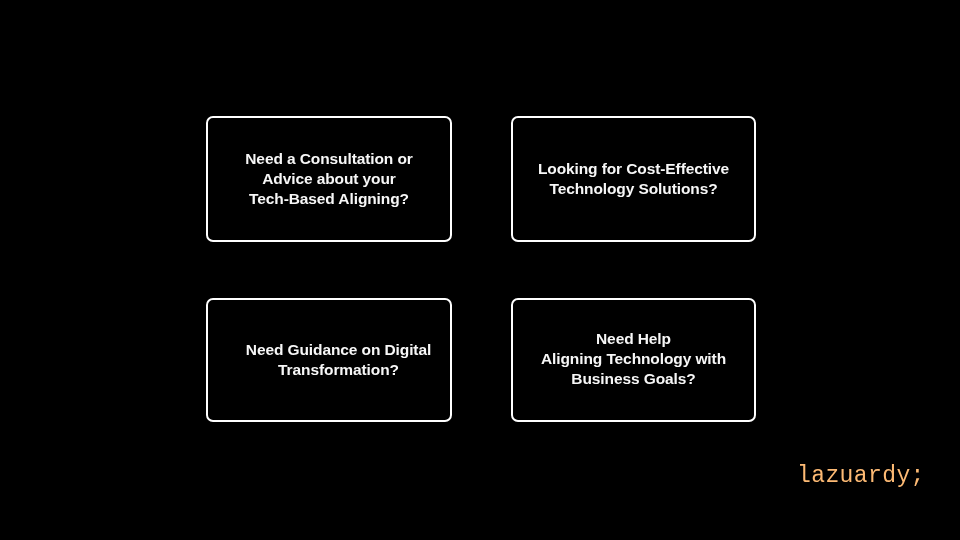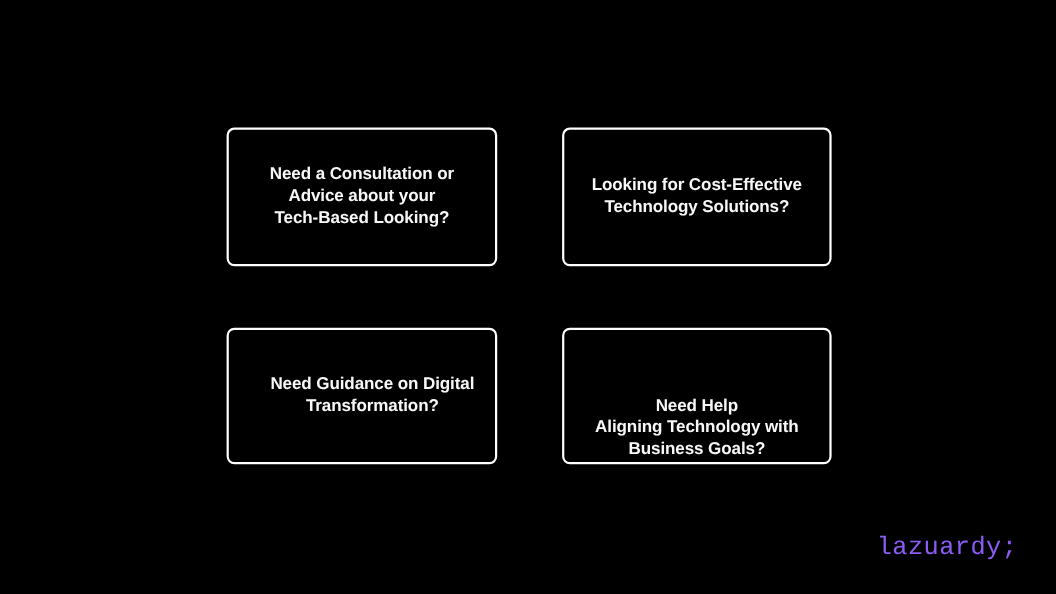--- a/index.html
+++ b/index.html
@@ -39,49 +39,49 @@
     color: #f7f7f7;
     letter-spacing: -0.1px;
     white-space: pre-line;
     padding: 0 8px;
     margin: 0;
   }
   
   .card-1 { left: 206px; top: 116px;  width: 246px; height: 126px; }
   .card-2 { left: 511px; top: 116px;  width: 245px; height: 126px; }
   .card-3 { left: 206px; top: 298px;  width: 246px; height: 124px; }
-  .card-4 { left: 511px; top: 298px;  width: 245px; height: 124px; align-items: flex-end; }
+  .card-4 { left: 511px; top: 298px;  width: 245px; height: 124px; }
 
   .card-1 .card-text { transform: translateY(0px); }
   .card-2 .card-text { transform: translateY(-0.5px); }
   .card-3 .card-text { transform: translateY(-0.5px); margin-left: 19px; }
   .card-4 .card-text { transform: translateY(-1px); }
 
   .brand {
     position: absolute;
     left: 797px;
-    top: 484px;
+    top: 462px;
     font-family: "Liberation Mono", "DejaVu Sans Mono", monospace;
     font-size: 23px;
     font-weight: 500;
     letter-spacing: 0.4px;
-    color: #8b5cf6;
+    color: #fdba74;
     line-height: 28px;
     white-space: nowrap;
   }
 </style>
 </head>
 <body>
 
 <div id="stage">
 
   <div class="card card-1">
     <p class="card-text">Need a Consultation or
 Advice about your
-Tech-Based Looking?</p>
+Tech-Based Aligning?</p>
   </div>
 
   <div class="card card-2">
     <p class="card-text">Looking for Cost-Effective
 Technology Solutions?</p>
   </div>
 
   <div class="card card-3">
     <p class="card-text">Need Guidance on Digital
 Transformation?</p>

